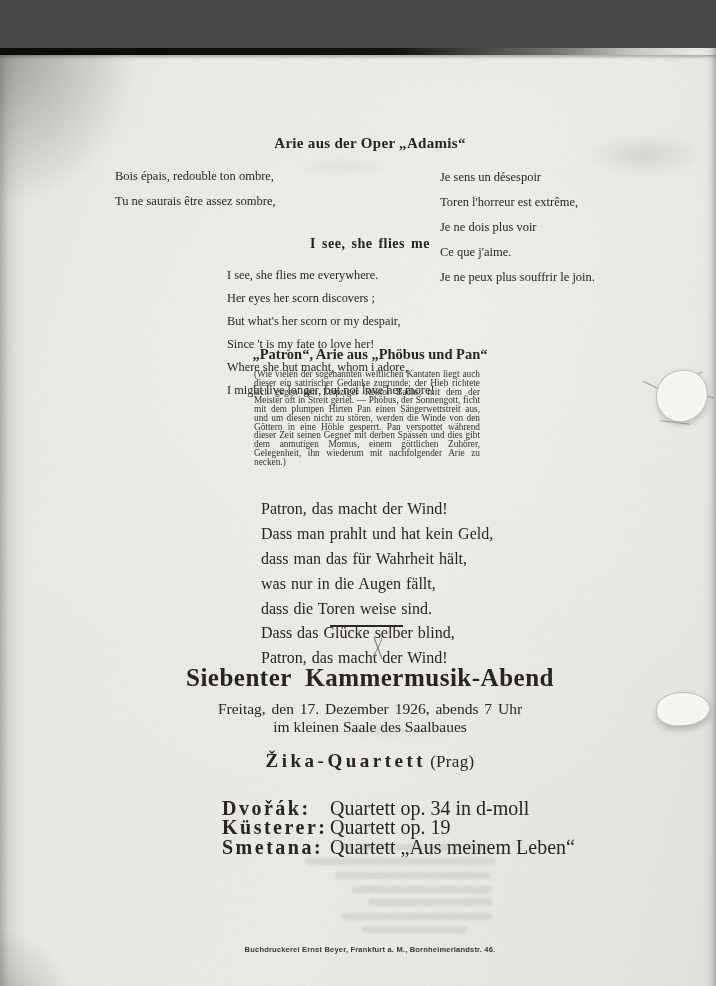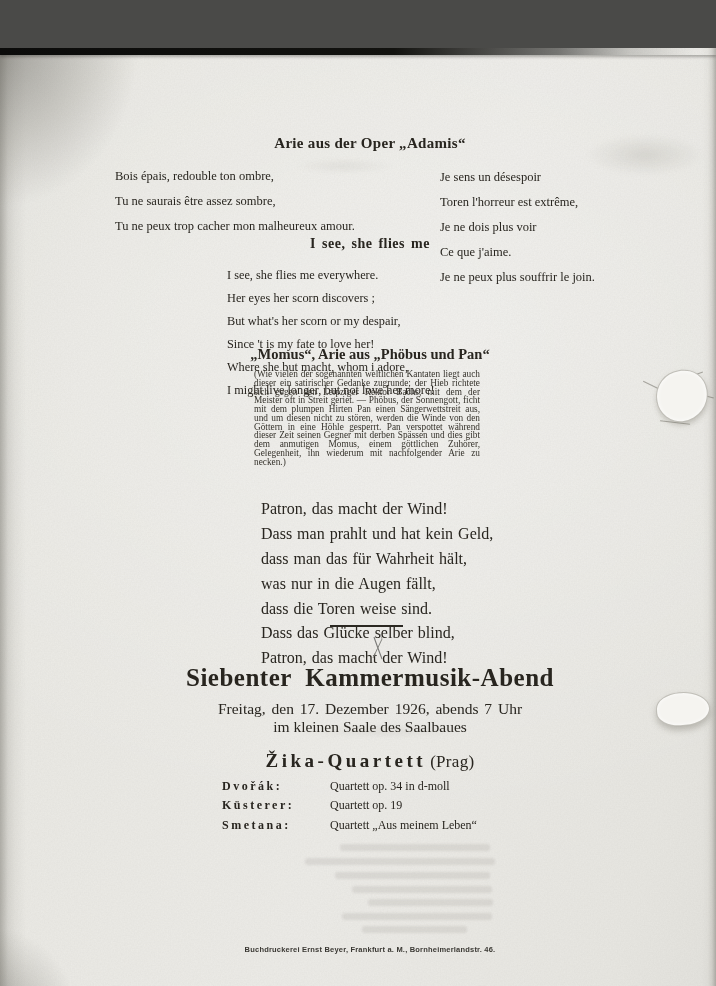--- a/index.html
+++ b/index.html
@@ -56,21 +56,21 @@
     font-size:9.3px;line-height:8.75px;text-align:justify;color:#35322b;}
   .poem-patron{left:261px;top:443px;font-size:16px;line-height:12.4px;word-spacing:1px;}
   .divider{position:absolute;z-index:4;left:330px;top:577px;width:73px;height:2px;background:#2b2822;}
   .xmark{position:absolute;z-index:4;left:366px;top:584px;}
   .title-concert{top:616px;font-size:25px;font-weight:bold;letter-spacing:.5px;word-spacing:7px;}
   .date-line{top:652px;font-size:15.5px;word-spacing:2px;}
   .venue-line{top:670px;font-size:15.5px;}
   .ensemble-line{top:702px;font-size:19px;}
   .ensemble-name{font-weight:bold;letter-spacing:3.5px;}
   .ensemble-city{font-size:17px;margin-left:4px;letter-spacing:.3px;}
-  .program{position:absolute;z-index:4;left:222px;top:731px;font-size:12px;}
+  .program{position:absolute;z-index:4;left:222px;top:749px;font-size:20px;}
   .program-row{position:relative;height:19.3px;white-space:nowrap;}
   .composer{display:inline-block;width:108px;font-weight:bold;letter-spacing:2.5px;}
   .work{white-space:nowrap;}
   .imprint{top:897px;font-family:"Liberation Sans", sans-serif;font-size:7.5px;
     font-weight:bold;letter-spacing:.2px;color:#3a3833;}
 </style>
 </head>
 <body>
 
 <div class="page">
@@ -84,41 +84,40 @@
   <div class="ghost" style="left:352px;top:838px;width:140px;height:7px;"></div>
   <div class="ghost" style="left:368px;top:851px;width:125px;height:7px;"></div>
   <div class="ghost" style="left:342px;top:865px;width:150px;height:7px;"></div>
   <div class="ghost" style="left:362px;top:878px;width:105px;height:7px;"></div>
 
   <div class="t-center title-adamis">Arie aus der Oper „Adamis“</div>
 
   <div class="txt col-left">
     <div>Bois épais, redouble ton ombre,</div>
     <div>Tu ne saurais être assez sombre,</div>
-    <div>Tu ne peux trop cacher mon malheureux amour.</div>
   </div>
   <div class="txt col-right">
     <div>Je sens un désespoir</div>
     <div>Toren l'horreur est extrême,</div>
     <div>Je ne dois plus voir</div>
     <div>Ce que j'aime.</div>
     <div>Je ne peux plus souffrir le join.</div>
   </div>
 
   <div class="t-center title-isee">I see, she flies me</div>
   <div class="txt poem-isee">
     <div>I see, she flies me everywhere.</div>
     <div>Her eyes her scorn discovers ;</div>
     <div>But what's her scorn or my despair,</div>
     <div>Since 't is my fate to love her!</div>
     <div>Where she but macht, whom i adore,</div>
     <div>I might live longer, but not love her more!</div>
   </div>
 
-  <div class="t-center title-momus">„Momus“, Arie aus „Phöbus und Pan“</div>
+  <div class="t-center title-momus">„Patron“, Arie aus „Phöbus und Pan“</div>
   <div class="note-momus">(Wie vielen der sogenannten weltlichen Kantaten liegt auch dieser ein satirischer Gedanke zugrunde; der Hieb richtete sich gegen den Leipziger Rektor Bachs, mit dem der Meister oft in Streit geriet. — Phöbus, der Sonnengott, ficht mit dem plumpen Hirten Pan einen Sängerwettstreit aus, und um diesen nicht zu stören, werden die Winde von den Göttern in eine Höhle gesperrt. Pan verspottet während dieser Zeit seinen Gegner mit derben Spässen und dies gibt dem anmutigen Momus, einem göttlichen Zuhörer, Gelegenheit, ihn wiederum mit nachfolgender Arie zu necken.)</div>
   <div class="txt poem-patron">
     <div>Patron, das macht der Wind!</div>
     <div>Dass man prahlt und hat kein Geld,</div>
     <div>dass man das für Wahrheit hält,</div>
     <div>was nur in die Augen fällt,</div>
     <div>dass die Toren weise sind.</div>
     <div>Dass das Glücke selber blind,</div>
     <div>Patron, das macht der Wind!</div>
   </div>

